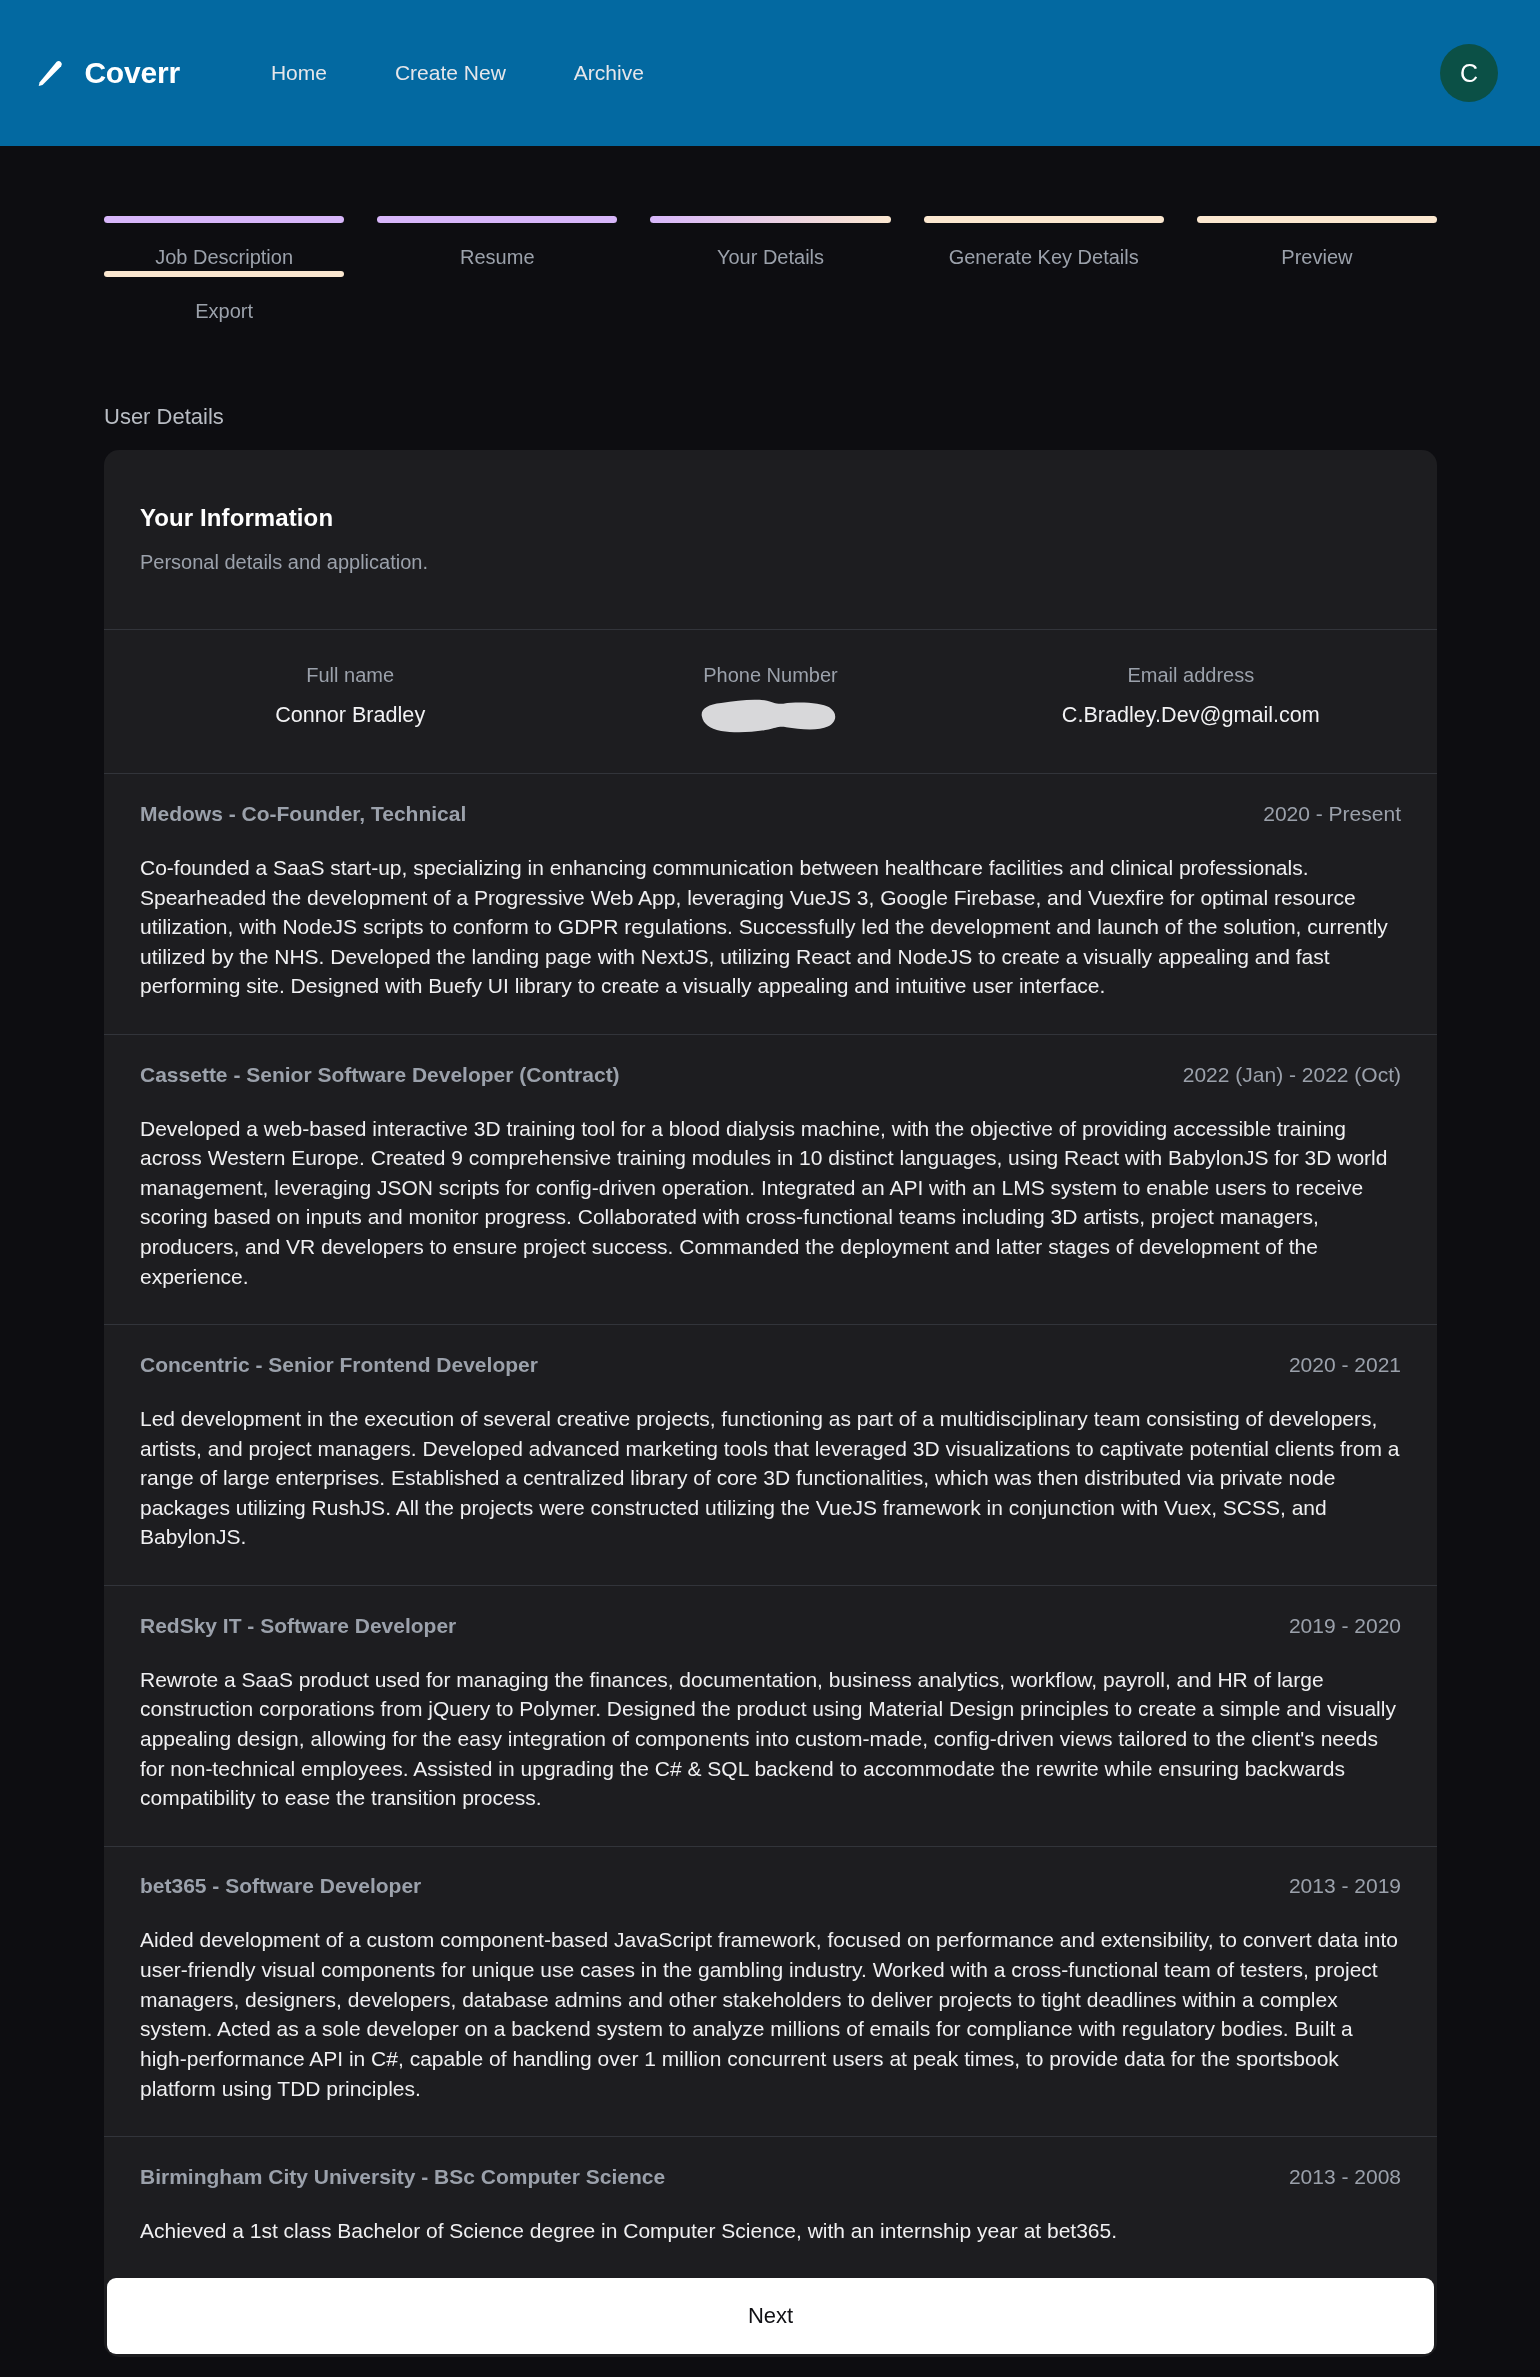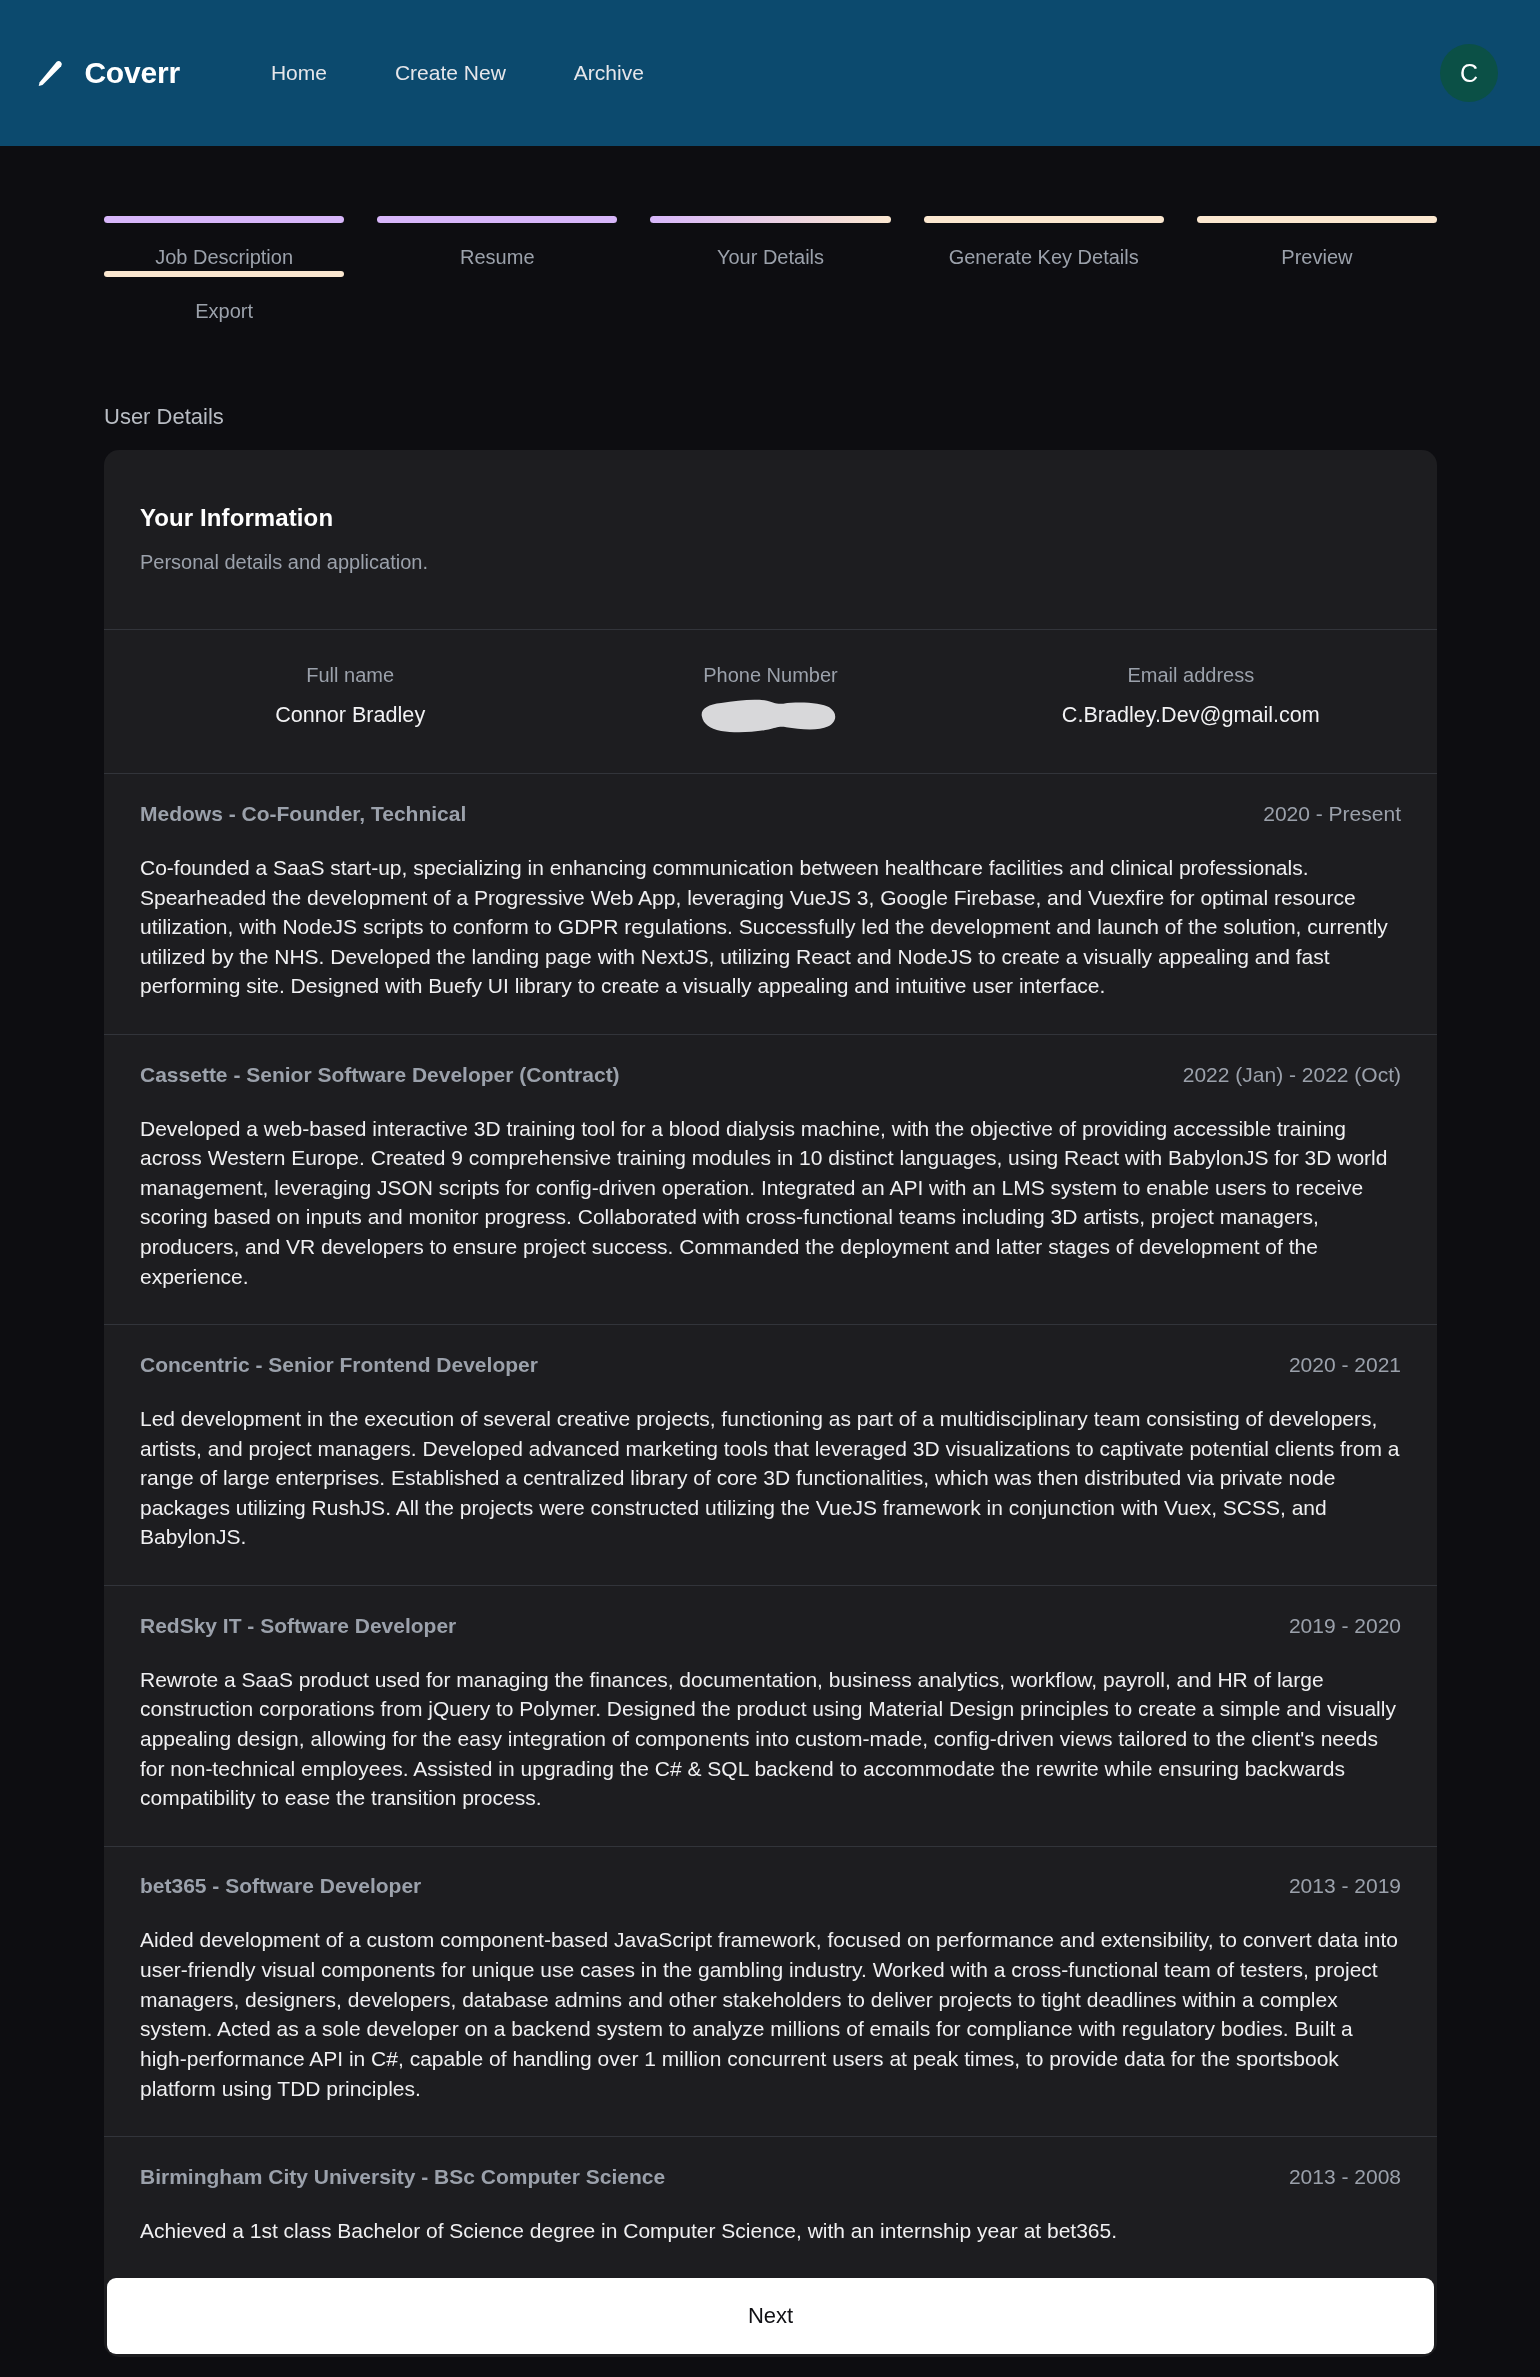--- a/index.html
+++ b/index.html
@@ -11,21 +11,21 @@
     font-family: "Liberation Sans", sans-serif;
     -webkit-font-smoothing: antialiased;
   }
 
   
   .topbar {
     height: 146px;
     display: flex;
     align-items: center;
     padding: 0 43px 0 34px;
-    background: #0c4a6e;
+    background: #0369a1;
   }
   .brand {
     display: flex;
     align-items: center;
     gap: 16.4px;
   }
   .pencil-icon {
     width: 34px;
     height: 34px;
     display: block;

